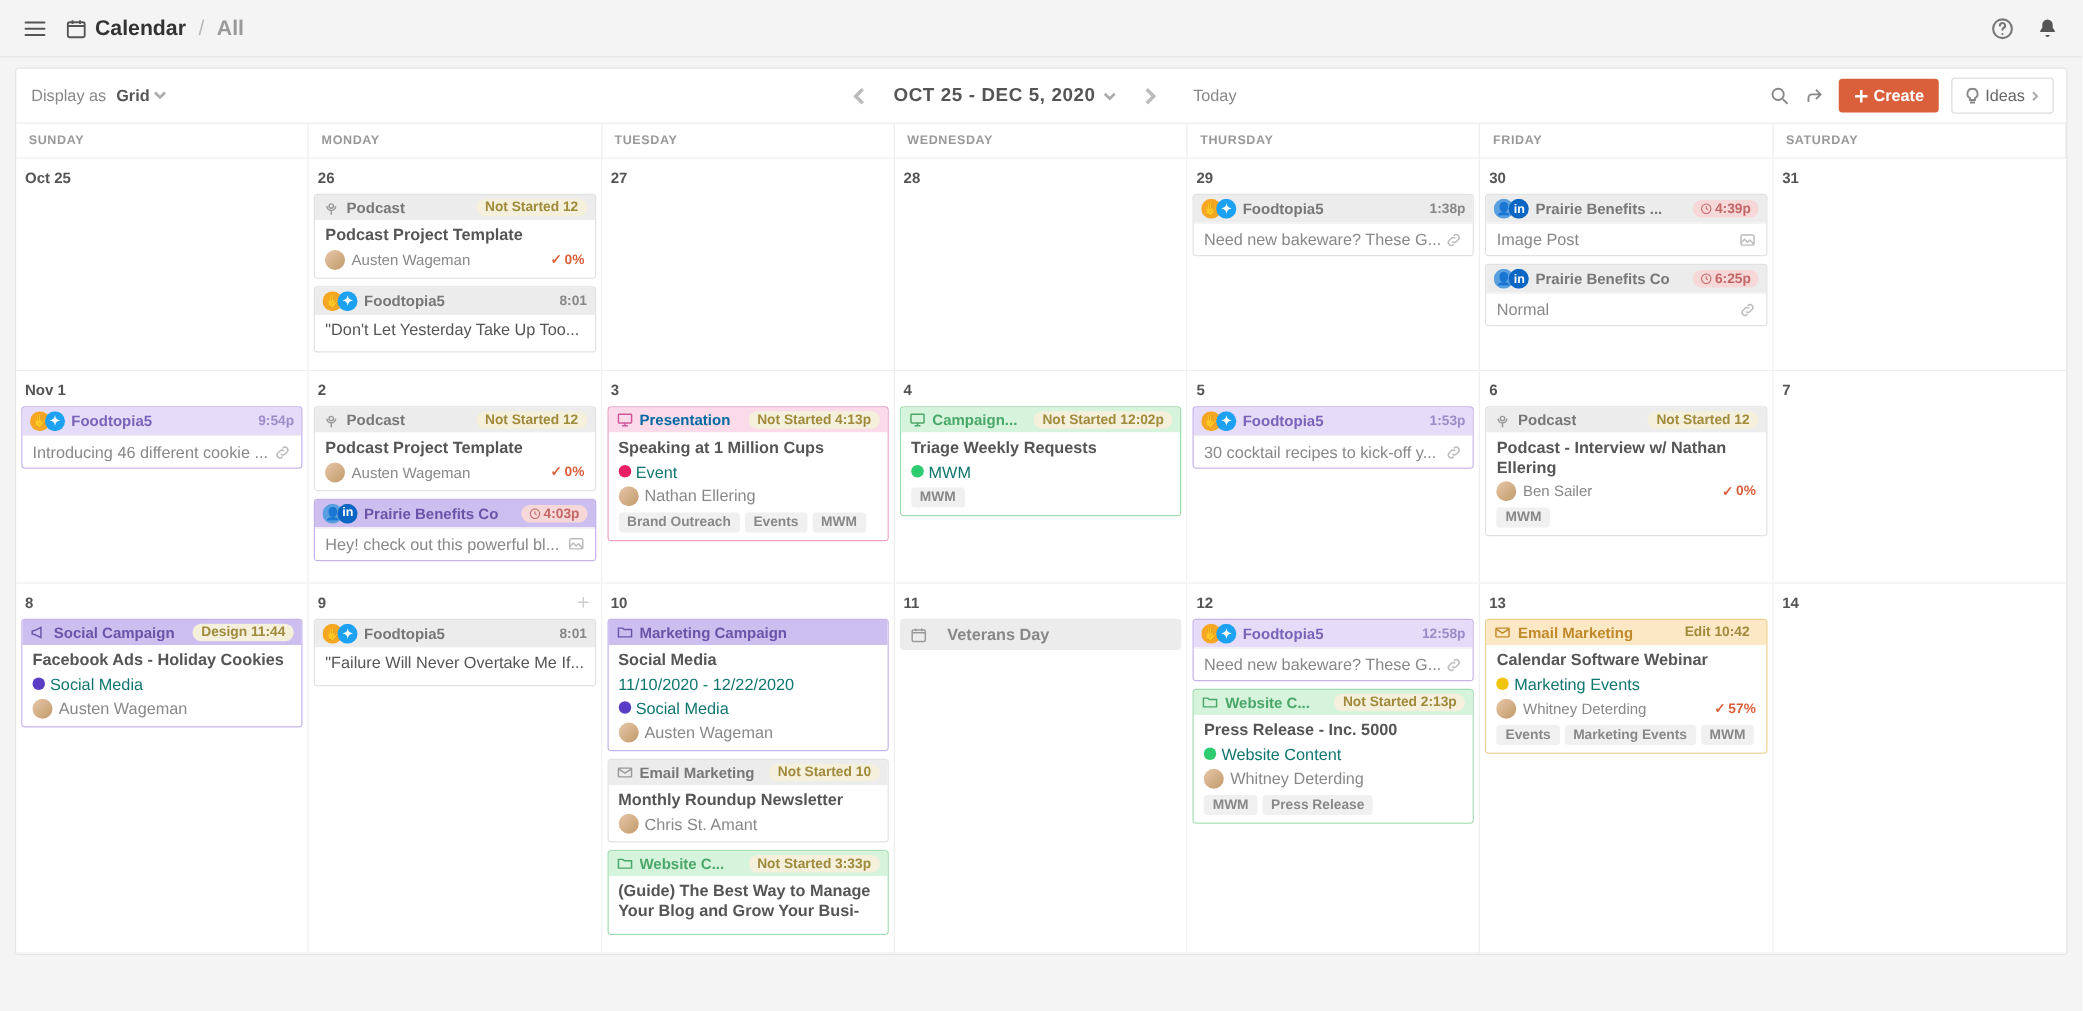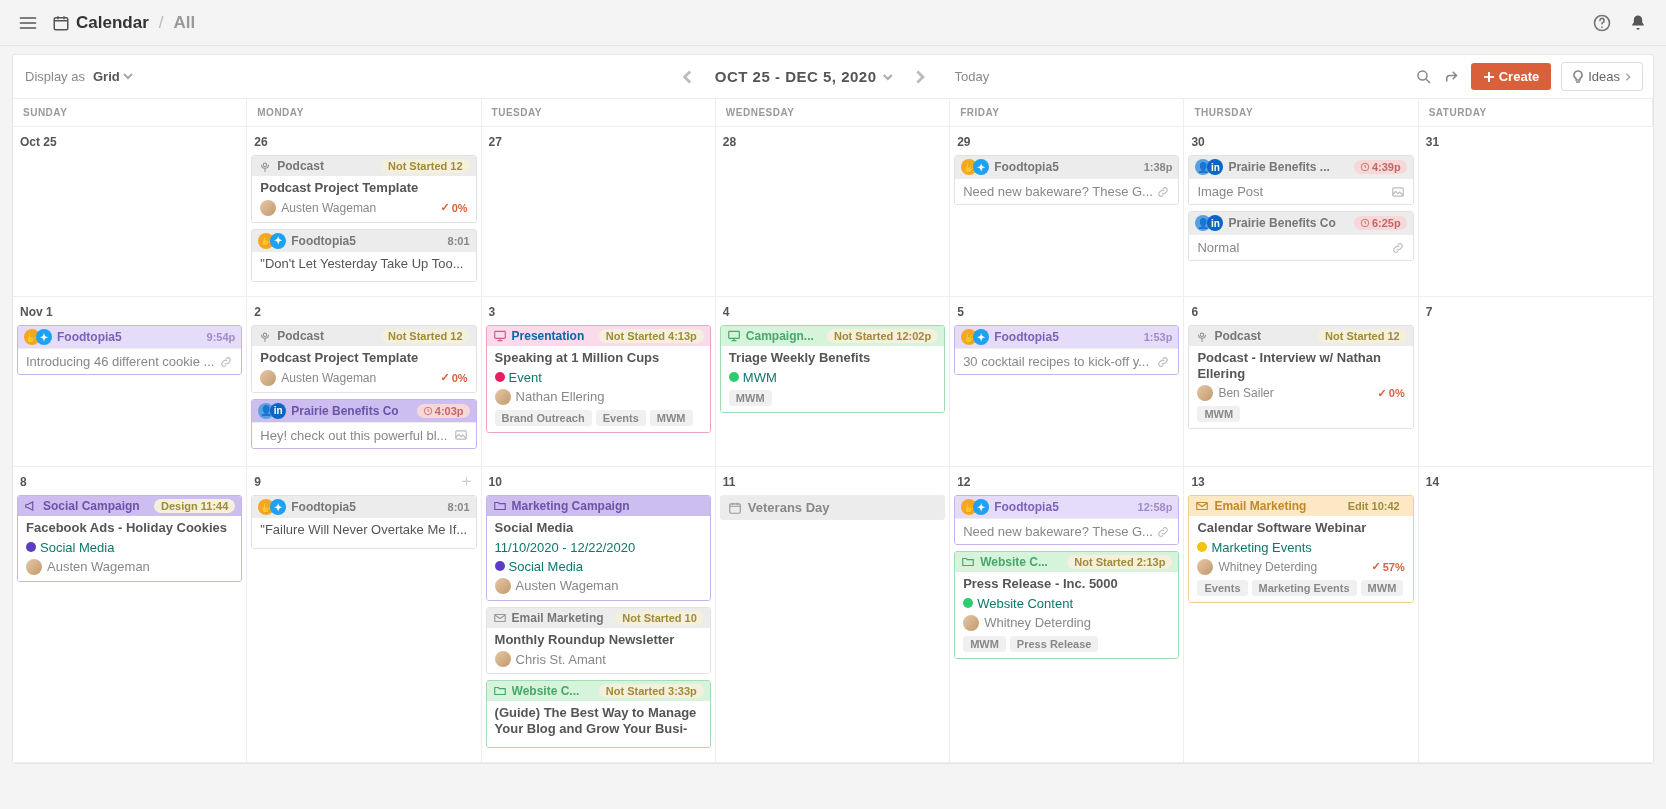--- a/index.html
+++ b/index.html
@@ -74,21 +74,21 @@
   .h-yellow .hdr-title{color:#c08a2a}
 
   .card.outline-pink { border-color: #e9a3c6;}
   .card.outline-green { border-color: #a2ddb2;}
   .card.outline-purple { border-color: #c5b3ec;}
   .card.outline-yellow { border-color: #ecd08f;}
 
   .line-card { border-radius:3px; border:1px solid #e2e2e2; padding:5px 8px; display:flex; align-items:center; justify-content:space-between; margin-bottom:6px; color:#888; background:#fff;}
   .line-card .ltxt{ white-space:nowrap; overflow:hidden; text-overflow:ellipsis;}
 
-  .holiday-bar{ background:#ececec;border-radius:3px;padding:5px 8px;display:flex;align-items:center;gap:6px;color:#888;font-weight:600;}
+  .holiday-bar{ background:#ececec;border-radius:3px;padding:5px 8px;display:flex;align-items:center;gap:16px;color:#888;font-weight:600;}
 
   svg{display:block}
 </style>
 </head>
 <body>
 
 <div class="topbar">
   <div class="topbar-left">
     <svg class="hamburger" viewBox="0 0 24 24">
         <path d="M3 6h18M3 12h18M3 18h18" stroke="#555" stroke-width="2" fill="none" stroke-linecap="round"></path>
@@ -166,22 +166,22 @@
           </svg>
         </div>
     </div>
   </div>
 
   <div class="grid">
     <div class="dow">SUNDAY</div>
     <div class="dow">MONDAY</div>
     <div class="dow">TUESDAY</div>
     <div class="dow">WEDNESDAY</div>
+    <div class="dow">THURSDAY</div>
     <div class="dow">FRIDAY</div>
-    <div class="dow">THURSDAY</div>
     <div class="dow">SATURDAY</div>
   </div>
 
   <div class="grid">
 
     <div class="cell">
         <div class="cell-date">Oct 25</div>
       </div>
 
     <div class="cell">
@@ -420,21 +420,21 @@
           <div class="hdr-left">
               <svg width="14" height="14" viewBox="0 0 24 24">
                 <rect x="3" y="4" width="18" height="12" rx="1" fill="none" stroke="#4aa76a" stroke-width="2"></rect>
                 <path d="M12 16v4M8 20h8" stroke="#4aa76a" stroke-width="2"></path>
               </svg>
               <span class="hdr-title">Campaign...</span>
             </div>
           <div class="status-chip"><span>Not Started</span> <span>12:02p</span></div>
         </div>
         <div class="card-body">
-          <div class="card-title">Triage Weekly Benefits</div>
+          <div class="card-title">Triage Weekly Requests</div>
           <div class="subline"><span class="dot" style="background:#2ecc71"></span><span>MWM</span></div>
           <div class="tags">
               <span class="tag">MWM</span>
             </div>
         </div>
       </div>
     </div>
 
     <div class="cell">
       <div class="cell-date">5</div>

